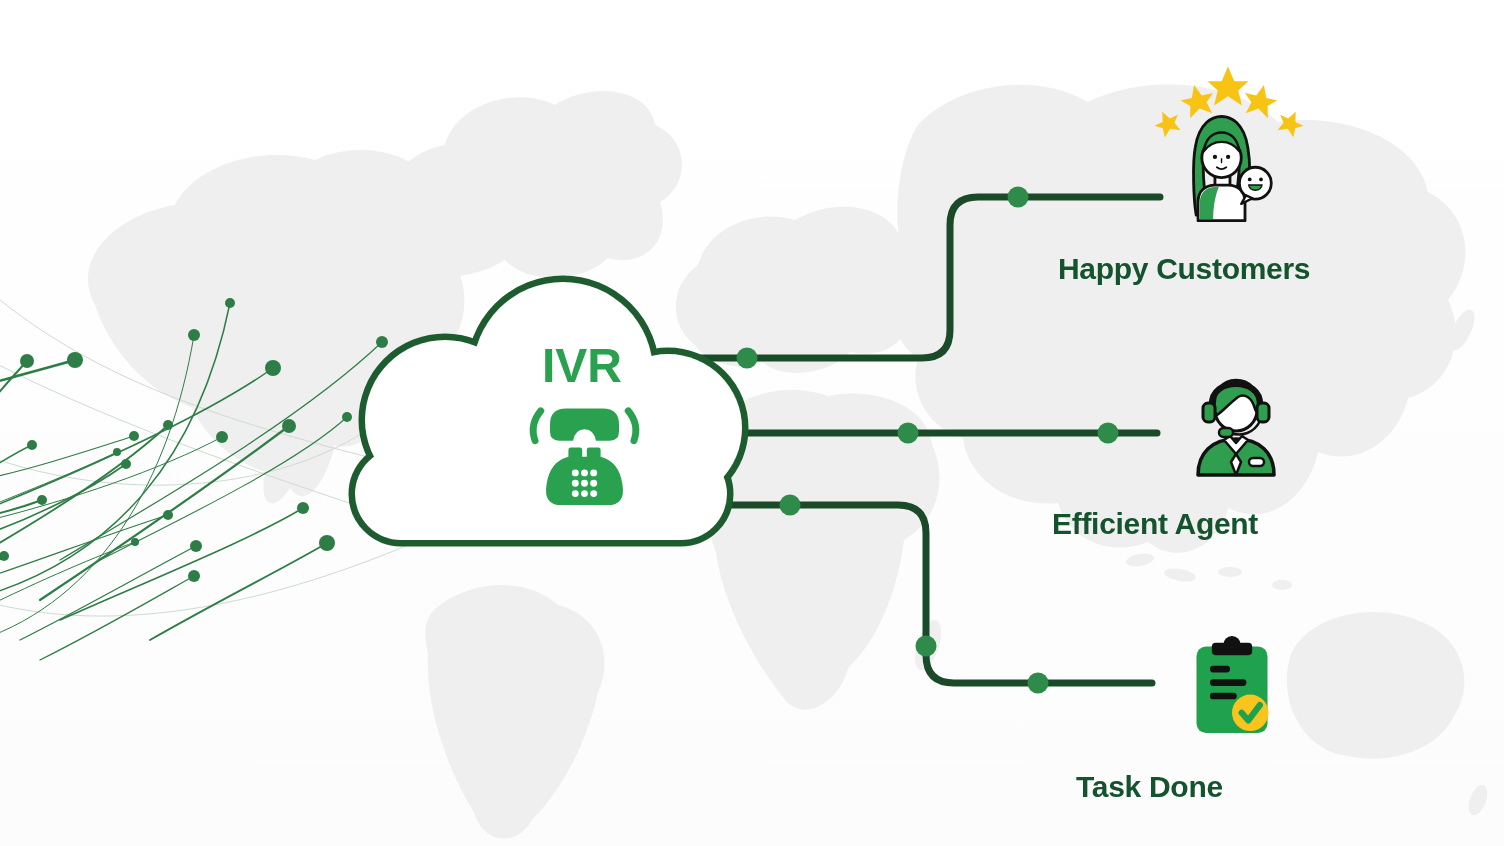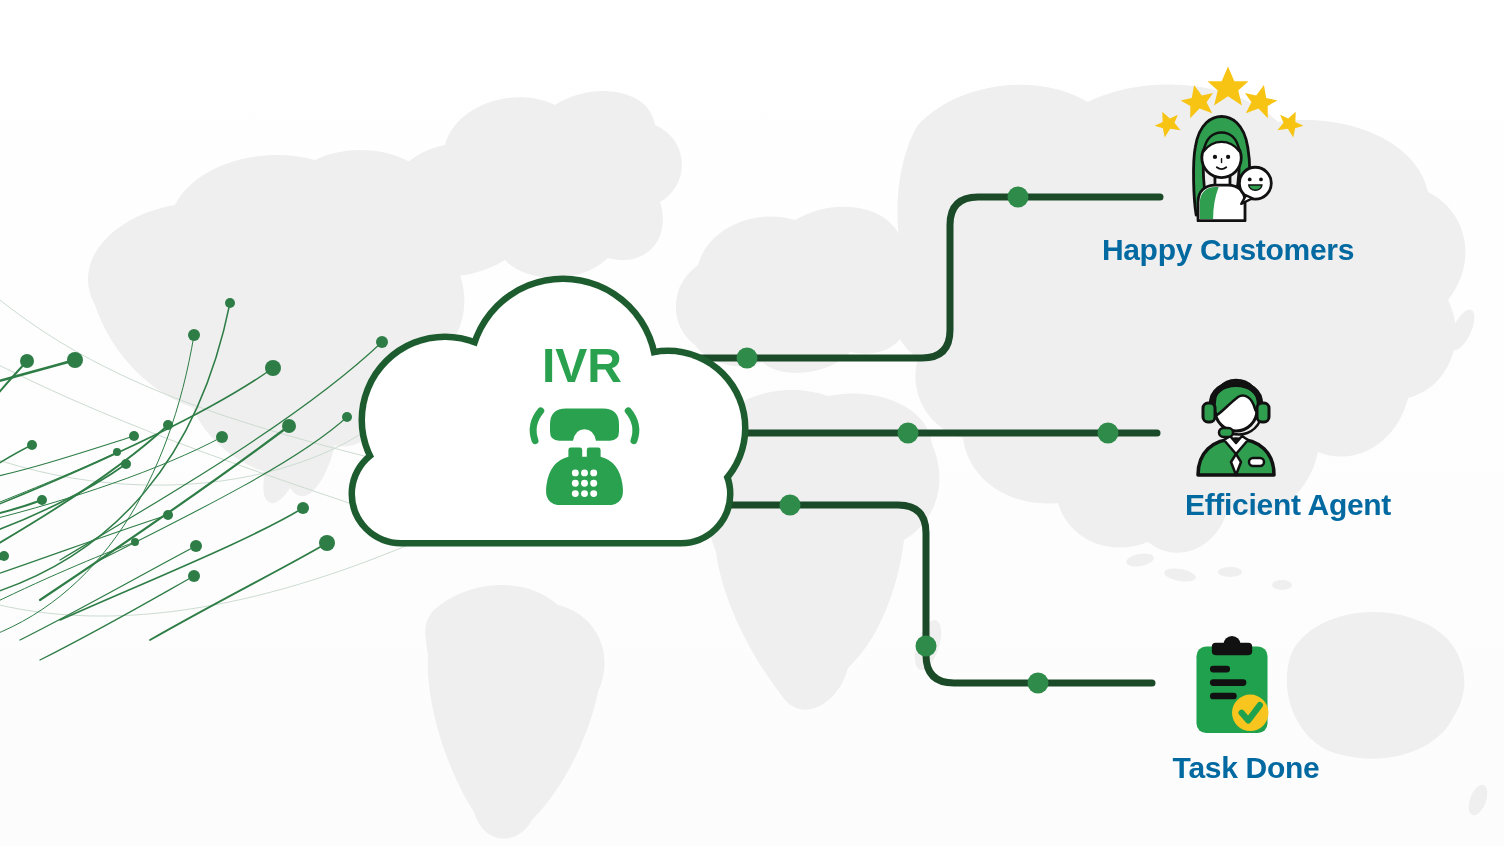--- a/index.html
+++ b/index.html
@@ -4,23 +4,24 @@
 <style>
   html,body{margin:0;padding:0;}
   body{
     width:1504px;height:846px;overflow:hidden;
     background:linear-gradient(180deg,#ffffff 0%,#fcfcfc 100%);
     font-family:"Liberation Sans",sans-serif;
   }
   .stage{position:relative;width:1504px;height:846px;}
   .layer{position:absolute;left:0;top:0;}
   .node-label{
-    position:absolute;text-align:center;
+    position:absolute;text-align:left;
     font-weight:700;font-size:30px;letter-spacing:-0.3px;
-    color:#0369a1;
+    color:#14532d;
+    margin-top:19px;
   }
   .abs{position:absolute;}
 </style>
 </head>
 <body>
 
 <div class="stage">
 
   <svg class="layer" width="1504" height="846" viewBox="0 0 1504 846">
     <g fill="#efefef">
@@ -198,21 +199,21 @@
       <path fill="#ffffff" stroke="#111111" stroke-width="2.5" stroke-linejoin="round" d="M50,89 L45,97 L50,110 L55,97 Z"></path>
       <rect x="63" y="93" width="15" height="8" rx="4" fill="#ffffff" stroke="#111111" stroke-width="2.5"></rect>
       <circle cx="50" cy="45" r="21" fill="#ffffff" stroke="#111111" stroke-width="3"></circle>
       <path fill="#2f9e4f" stroke="#111111" stroke-width="2.5" stroke-linejoin="round" d="M29,47 C26,24 38,15 50,15 C63,15 73,24 72,42 C72,46 70,48 69,44 C66,32 58,28 52,32 C44,38 36,47 31,50 Z"></path>
       <path d="M26,40 C24,12 76,12 74,40" stroke="#111111" stroke-width="6" fill="none"></path>
       <rect x="17" y="38" width="12" height="19" rx="5" fill="#2f9e4f" stroke="#111111" stroke-width="3"></rect>
       <rect x="71" y="38" width="12" height="19" rx="5" fill="#2f9e4f" stroke="#111111" stroke-width="3"></rect>
       <path d="M74,56 C68,68 56,72 44,68" stroke="#111111" stroke-width="2.5" fill="none"></path>
       <rect x="33" y="63" width="14" height="9" rx="4.5" fill="#2f9e4f" stroke="#111111" stroke-width="2.5"></rect>
     </svg>
-    <div class="node-label abs" style="left:1118px;top:488px;width:340px;">Efficient Agent</div>
+    <div class="node-label abs" style="left:1052px;top:488px;width:340px;">Efficient Agent</div>
   </div>
 
   <div class="abs">
     <svg class="abs" style="left:1184px;top:630px;" width="96" height="108" viewBox="0 0 100 112">
       <rect x="13" y="17" width="74" height="90" rx="10" fill="#1fa14d"></rect>
       <circle cx="50" cy="15" r="9" fill="#111111"></circle>
       <rect x="29" y="13" width="42" height="13" rx="4" fill="#111111"></rect>
       <rect x="27" y="37" width="21" height="7" rx="3.5" fill="#111111"></rect>
       <rect x="27" y="51" width="38" height="7" rx="3.5" fill="#111111"></rect>
       <rect x="27" y="65" width="28" height="7" rx="3.5" fill="#111111"></rect>

